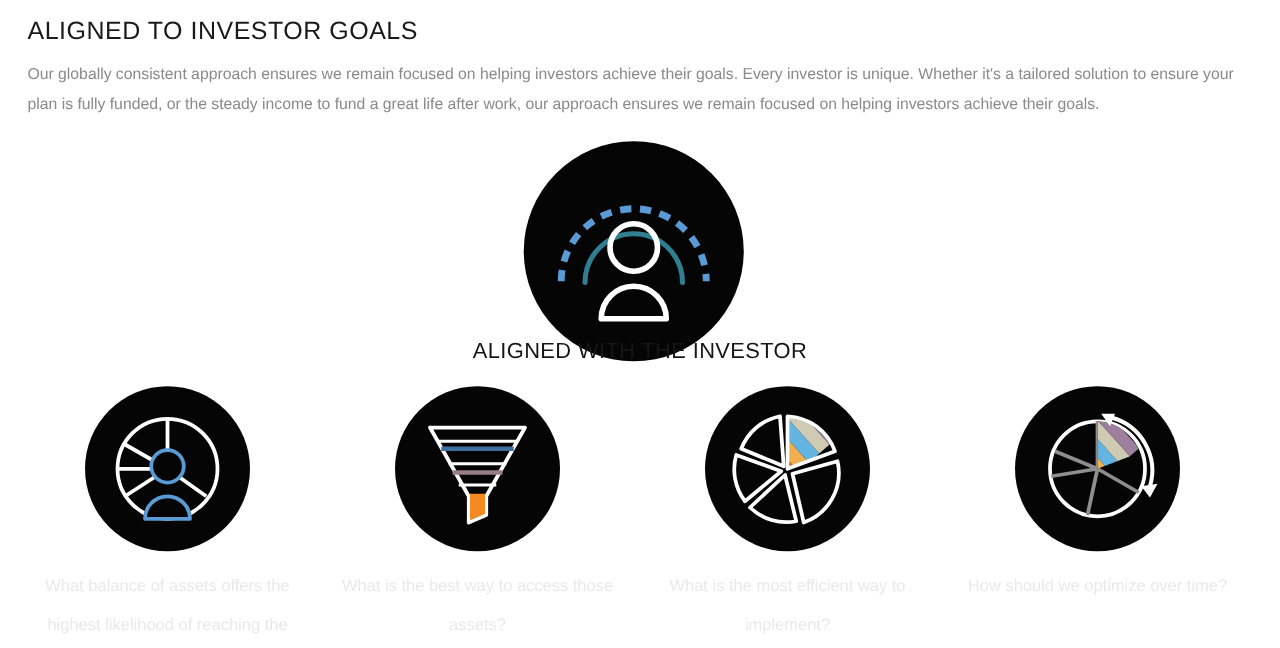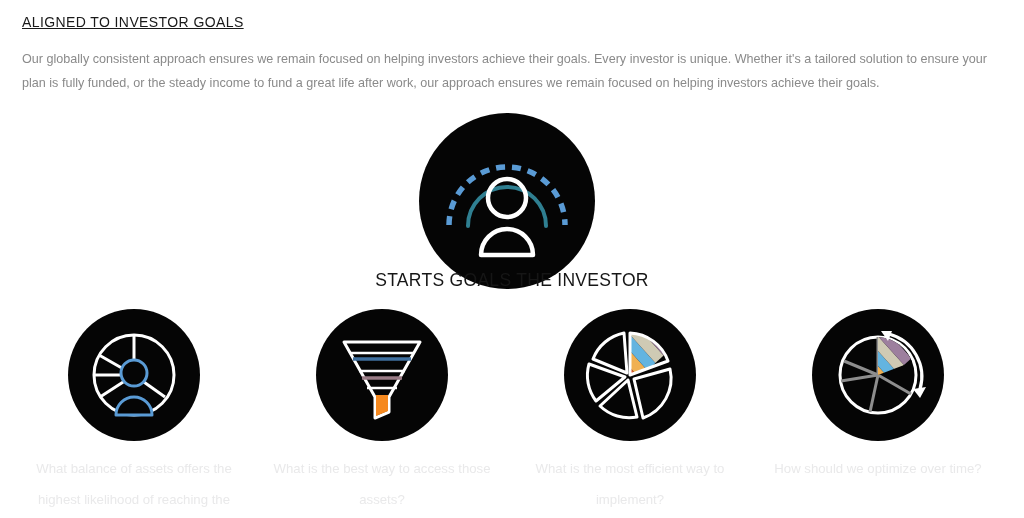--- a/index.html
+++ b/index.html
@@ -21,26 +21,25 @@
     width: 1024px;
     height: 518px;
     background: #ffffff;
   }
 
   
   .section-title {
     position: absolute;
     left: 22px;
     top: 14px;
-    font-size: 14px;
+    font-size: 20px;
     letter-spacing: 0.4px;
     color: #1a1a1a;
     font-weight: 400;
     white-space: nowrap;
-    text-decoration: underline;
   }
 
   .intro {
     position: absolute;
     left: 22px;
     top: 47px;
     width: 968px;
     font-size: 12.6px;
     line-height: 24px;
     color: #8a8a8a;
@@ -135,21 +134,21 @@
 
       <path d="M 30 112 A 58 58 0 0 1 146 112" fill="none" stroke="#5a9bd5" stroke-width="5.5" stroke-linecap="butt" stroke-dasharray="9 7"></path>
 
       <path d="M 49 113 A 39 39 0 0 1 127 113" fill="none" stroke="#2f7f91" stroke-width="4" stroke-linecap="round"></path>
 
       <circle cx="88" cy="85" r="19" fill="none" stroke="#ffffff" stroke-width="4.5"></circle>
 
       <path d="M 62 142 A 26 26 0 0 1 114 142 Z" fill="none" stroke="#ffffff" stroke-width="4.5" stroke-linejoin="round"></path>
     </svg>
   </div>
-  <div class="hero-label">STARTS GOALS THE INVESTOR</div>
+  <div class="hero-label">ALIGNED WITH THE INVESTOR</div>
 
   <div class="cards">
 
     <div class="card">
       <div class="icon-disc">
         <svg viewBox="0 0 132 132" width="132" height="132">
           <circle cx="66" cy="66" r="40" fill="none" stroke="#ffffff" stroke-width="3"></circle>
 
           <line x1="66" y1="66" x2="66" y2="26" stroke="#ffffff" stroke-width="3"></line>
           <line x1="66" y1="66" x2="31" y2="46" stroke="#ffffff" stroke-width="3"></line>

